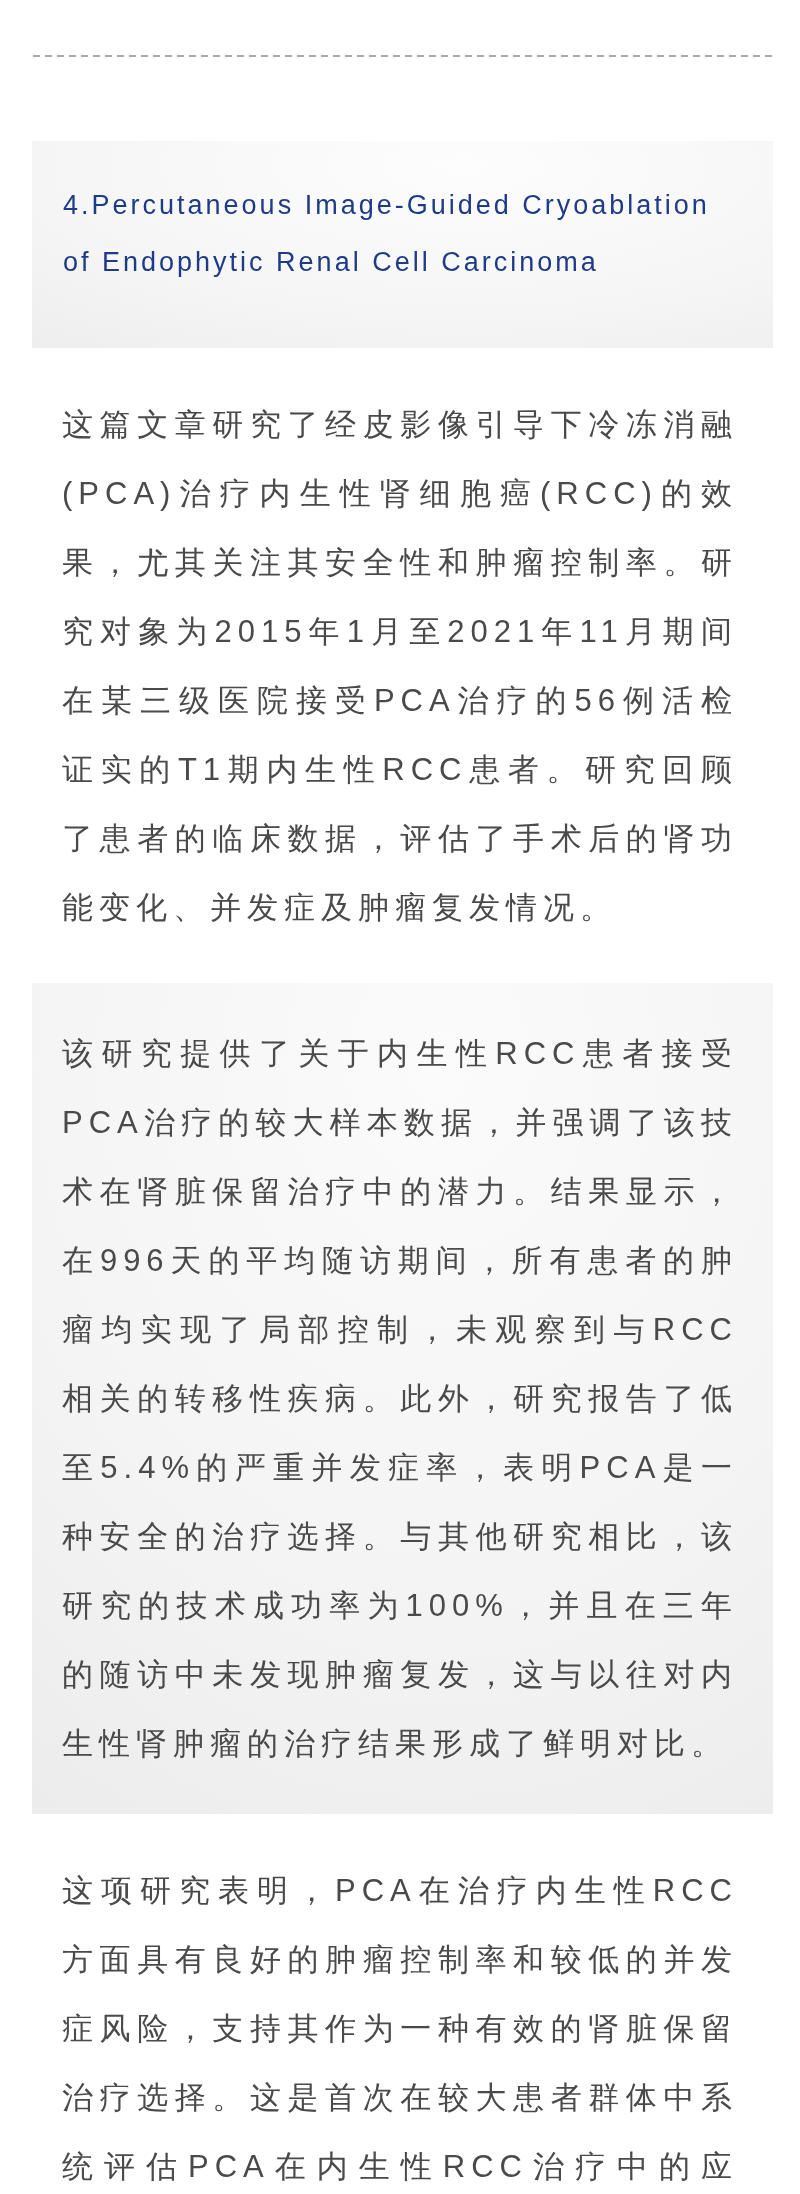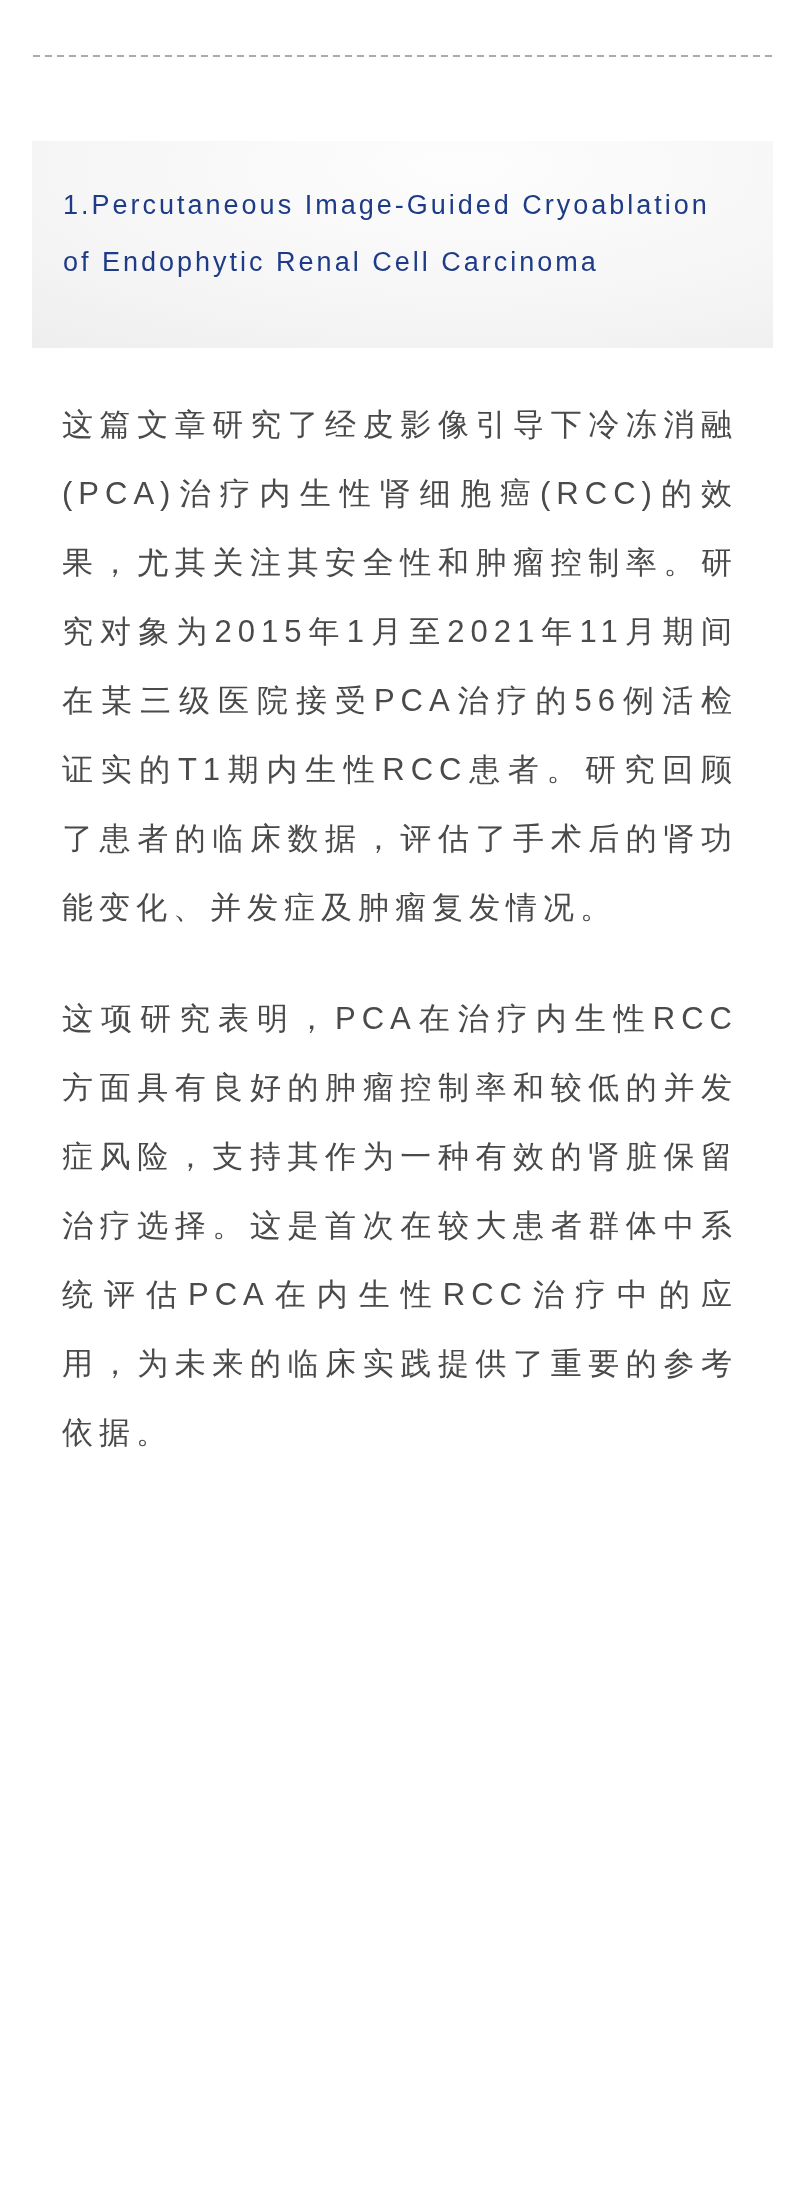--- a/index.html
+++ b/index.html
@@ -63,21 +63,24 @@
   }
 </style>
 </head>
 <body>
 
 <div class="page">
 
   <div class="dashed-divider"></div>
 
   <div class="title-card">
-    <div class="title-text">1.Percutaneous Image-Guided Cryoablation of Endophytic Renal Cell Carcinoma</div>
+    <div class="title-text">4.Percutaneous Image-Guided Cryoablation of Endophytic Renal Cell Carcinoma</div>
   </div>
 
   <p class="body-para">这篇文章研究了经皮影像引导下冷冻消融(PCA)治疗内生性肾细胞癌(RCC)的效果，尤其关注其安全性和肿瘤控制率。研究对象为2015年1月至2021年11月期间在某三级医院接受PCA治疗的56例活检证实的T1期内生性RCC患者。研究回顾了患者的临床数据，评估了手术后的肾功能变化、并发症及肿瘤复发情况。</p>
 
+  <div class="content-card">
+    <p class="body-para">该研究提供了关于内生性RCC患者接受PCA治疗的较大样本数据，并强调了该技术在肾脏保留治疗中的潜力。结果显示，在996天的平均随访期间，所有患者的肿瘤均实现了局部控制，未观察到与RCC相关的转移性疾病。此外，研究报告了低至5.4%的严重并发症率，表明PCA是一种安全的治疗选择。与其他研究相比，该研究的技术成功率为100%，并且在三年的随访中未发现肿瘤复发，这与以往对内生性肾肿瘤的治疗结果形成了鲜明对比。</p>
+  </div>
 
   <p class="body-para">这项研究表明，PCA在治疗内生性RCC方面具有良好的肿瘤控制率和较低的并发症风险，支持其作为一种有效的肾脏保留治疗选择。这是首次在较大患者群体中系统评估PCA在内生性RCC治疗中的应用，为未来的临床实践提供了重要的参考依据。</p>
 
 </div>
 
 </body></html>

